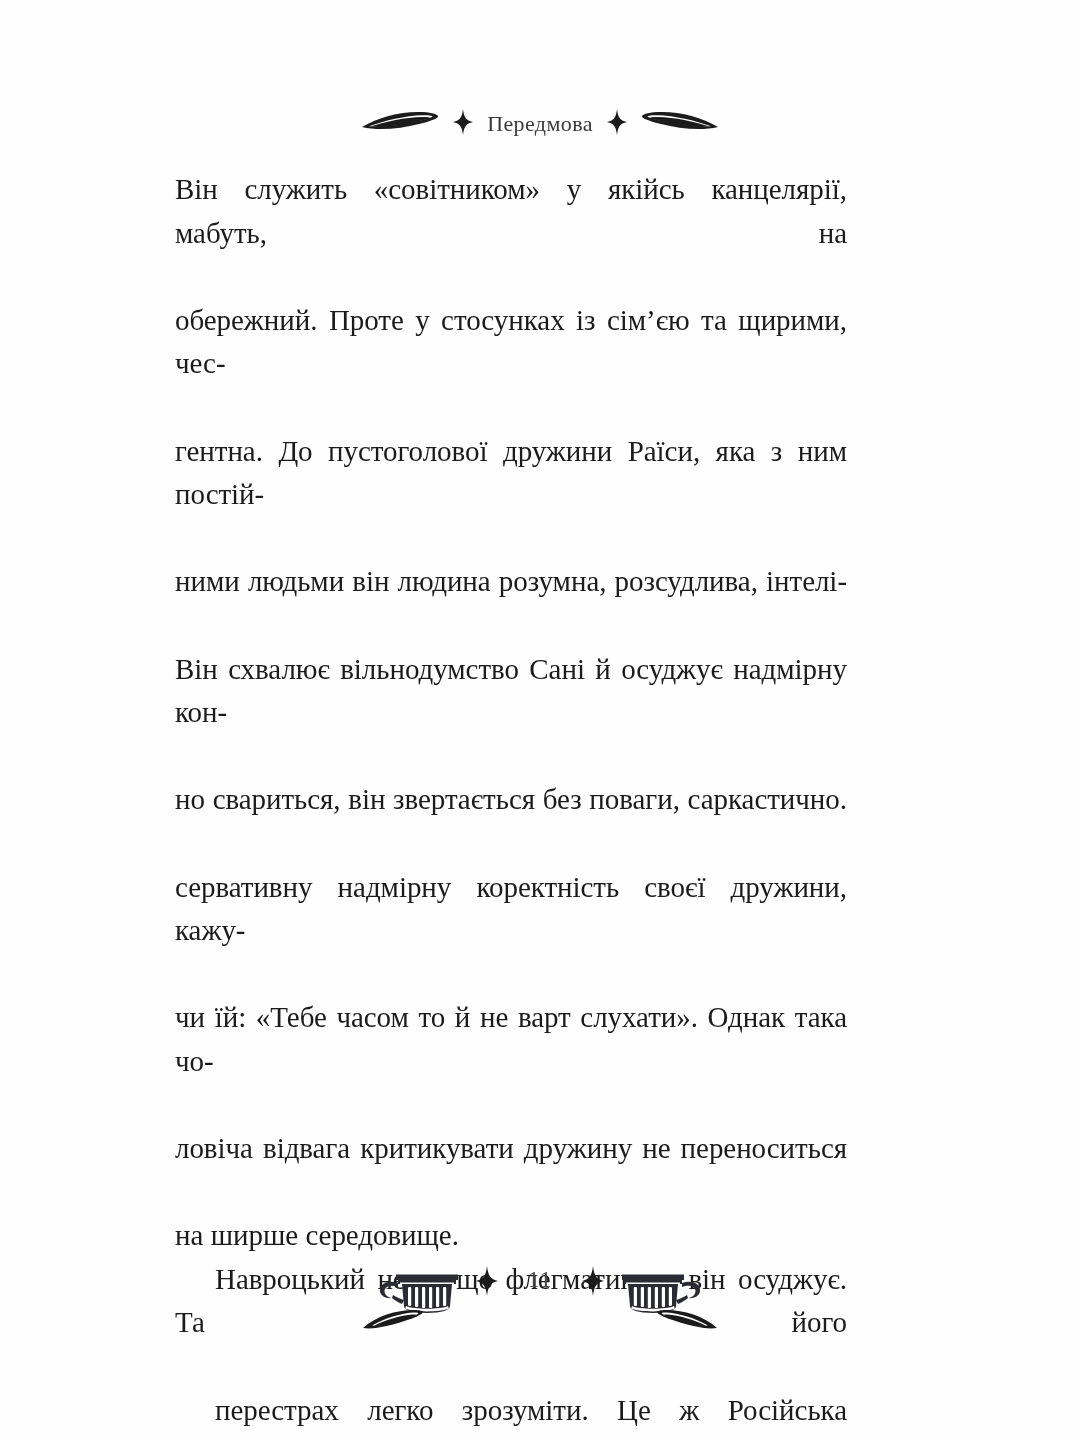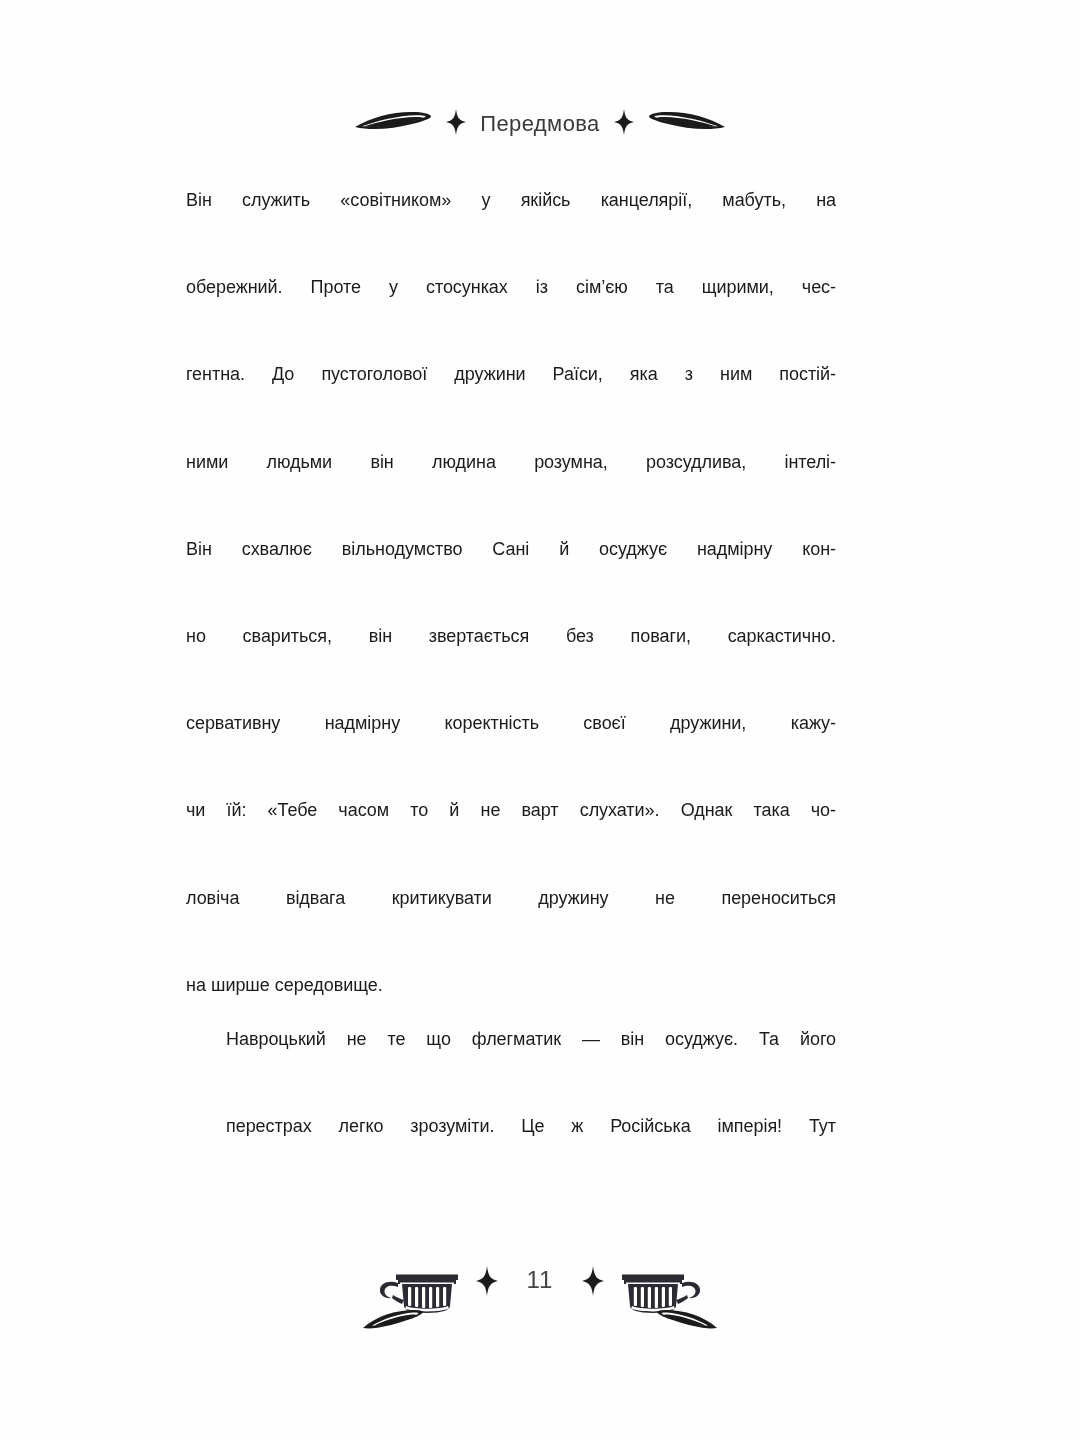--- a/index.html
+++ b/index.html
@@ -6,21 +6,21 @@
     margin: 0;
     padding: 0;
     background: #ffffff;
   }
   .page {
     position: relative;
     width: 1080px;
     height: 1440px;
     background: #fefefe;
     overflow: hidden;
-    font-family: Liberation Sans, sans-serif;
+    font-family: Liberation Serif, serif;
     color: #1b1b1b;
   }
 
   
   .running-head {
     position: absolute;
     top: 100px;
     left: 0;
     width: 1080px;
     height: 48px;
@@ -44,22 +44,22 @@
   }
 
   
   .textblock {
     position: absolute;
     left: 175px;
     top: 168px;
     width: 672px;
   }
   .para {
-    margin: 11px;
-    font-size: 18px;
+    margin: 0;
+    font-size: 29px;
     line-height: 43.6px;
     text-align: justify;
     text-indent: 40px;
     letter-spacing: -0.05px;
     word-spacing: 0.2px;
     -webkit-hyphens: none;
     hyphens: none;
   }
   .para.first {
     text-indent: 0;

